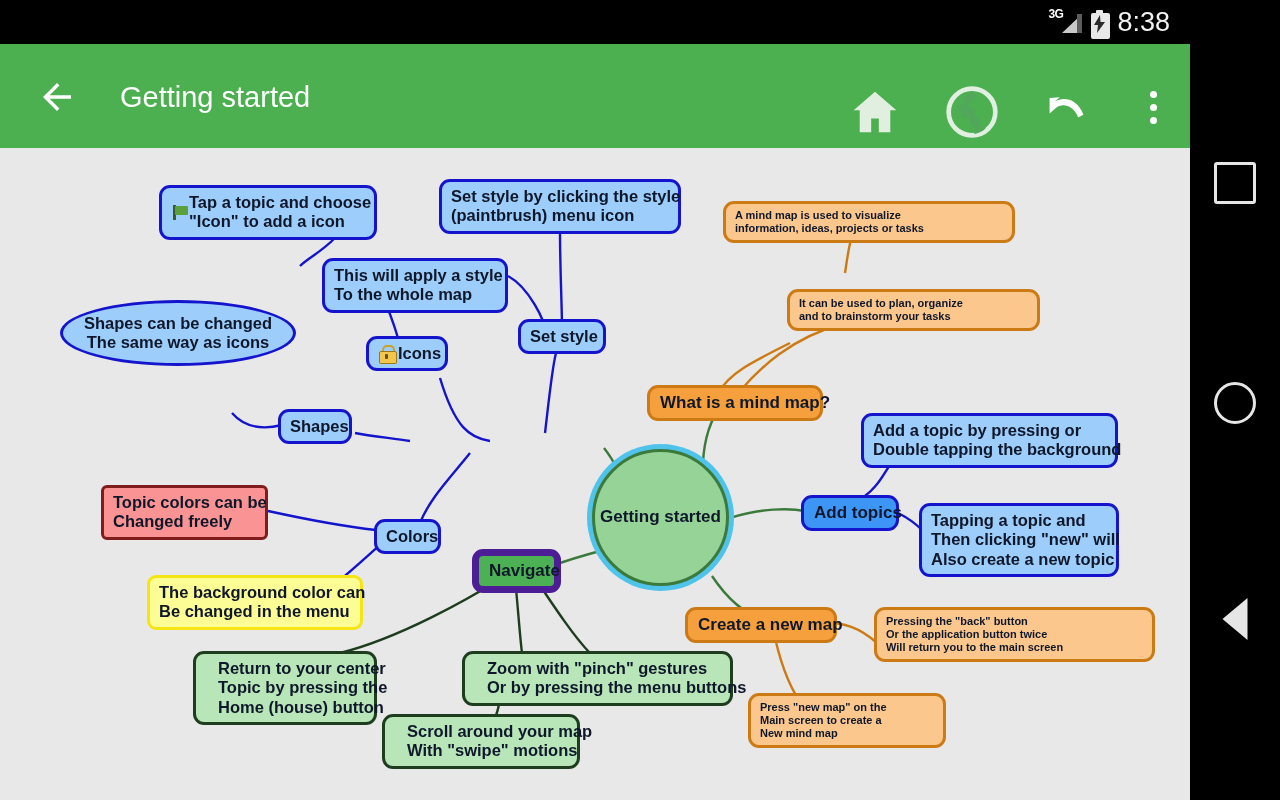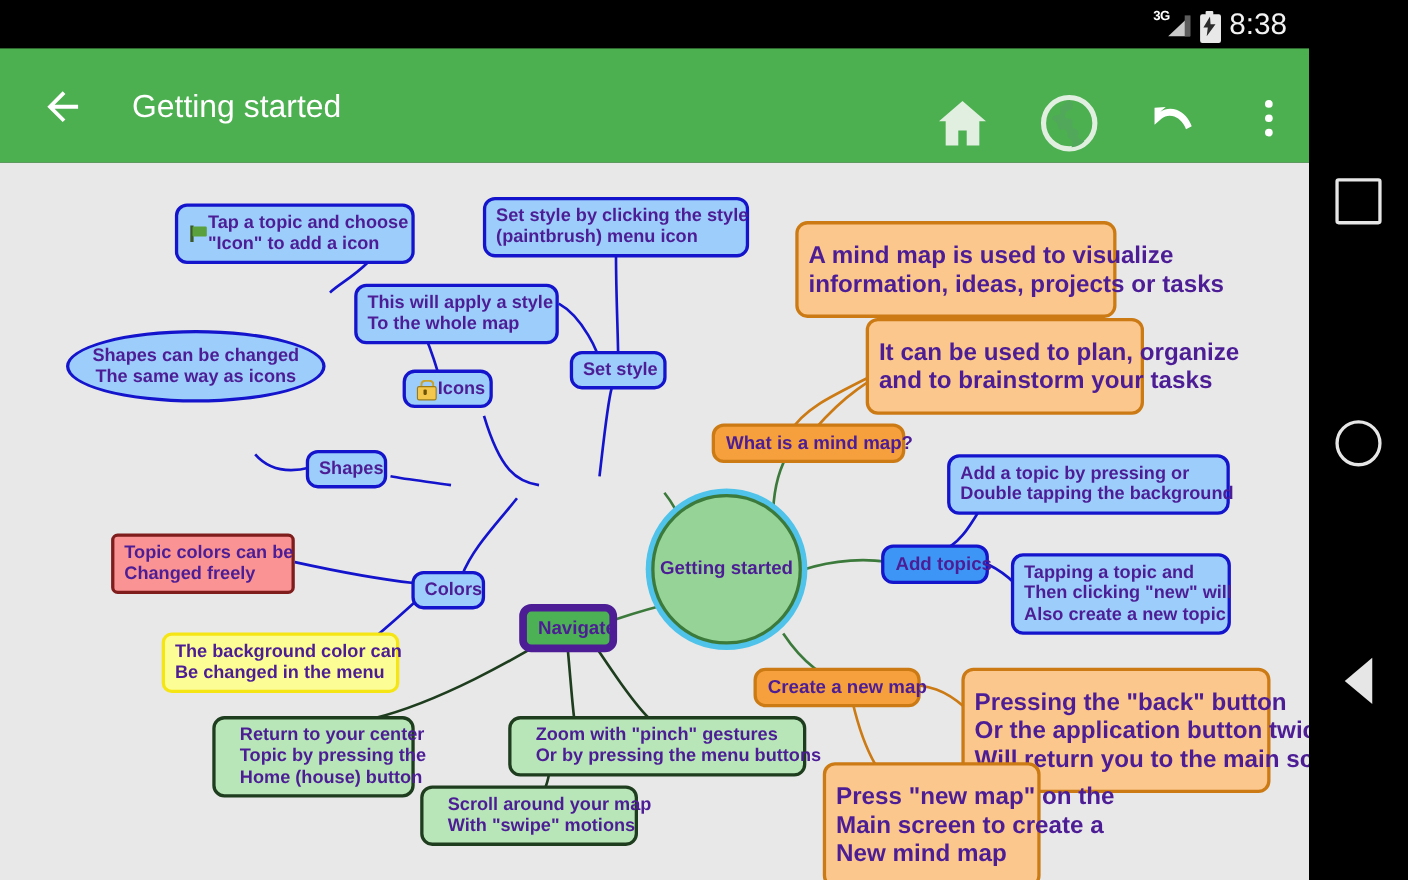--- a/index.html
+++ b/index.html
@@ -79,41 +79,41 @@
   #canvas{
     position:absolute;left:0;top:148px;width:1190px;height:652px;
     background:#e8e8e8;overflow:hidden;
   }
   #edges{position:absolute;left:0;top:0;width:1190px;height:652px;}
 
   
   .node{
     position:absolute;box-sizing:border-box;
     display:flex;align-items:center;
-    font-weight:bold;color:#4c1d95;
+    font-weight:bold;color:#0f172a;
     white-space:pre;
     line-height:1.18;
   }
   .node .txt{display:block;}
 
   .n-blue-light{
     background:#9dcdfb;border:3px solid #1414cc;border-radius:11px;
     font-size:16.5px;padding:5px 9px;
   }
   .n-blue-mid{
     background:#3d96f5;border:3px solid #1414cc;border-radius:11px;
     font-size:17px;padding:5px 10px;
   }
   .n-ellipse{
     background:#9dcdfb;border:3px solid #1414cc;border-radius:50%;
     font-size:16.5px;justify-content:center;text-align:center;
   }
   .n-orange-light{
     background:#fbc78c;border:3px solid #cc7a14;border-radius:11px;
-    font-size:22px;padding:15px 9px;
+    font-size:11px;padding:5px 9px;
   }
   .n-orange-mid{
     background:#f5a03d;border:3px solid #cc7a14;border-radius:11px;
     font-size:17px;padding:5px 10px;
   }
   .n-green-light{
     background:#b8e6b8;border:3px solid #1e3d1e;border-radius:11px;
     font-size:16.5px;padding:5px 22px;
   }
   .n-green-mid{

